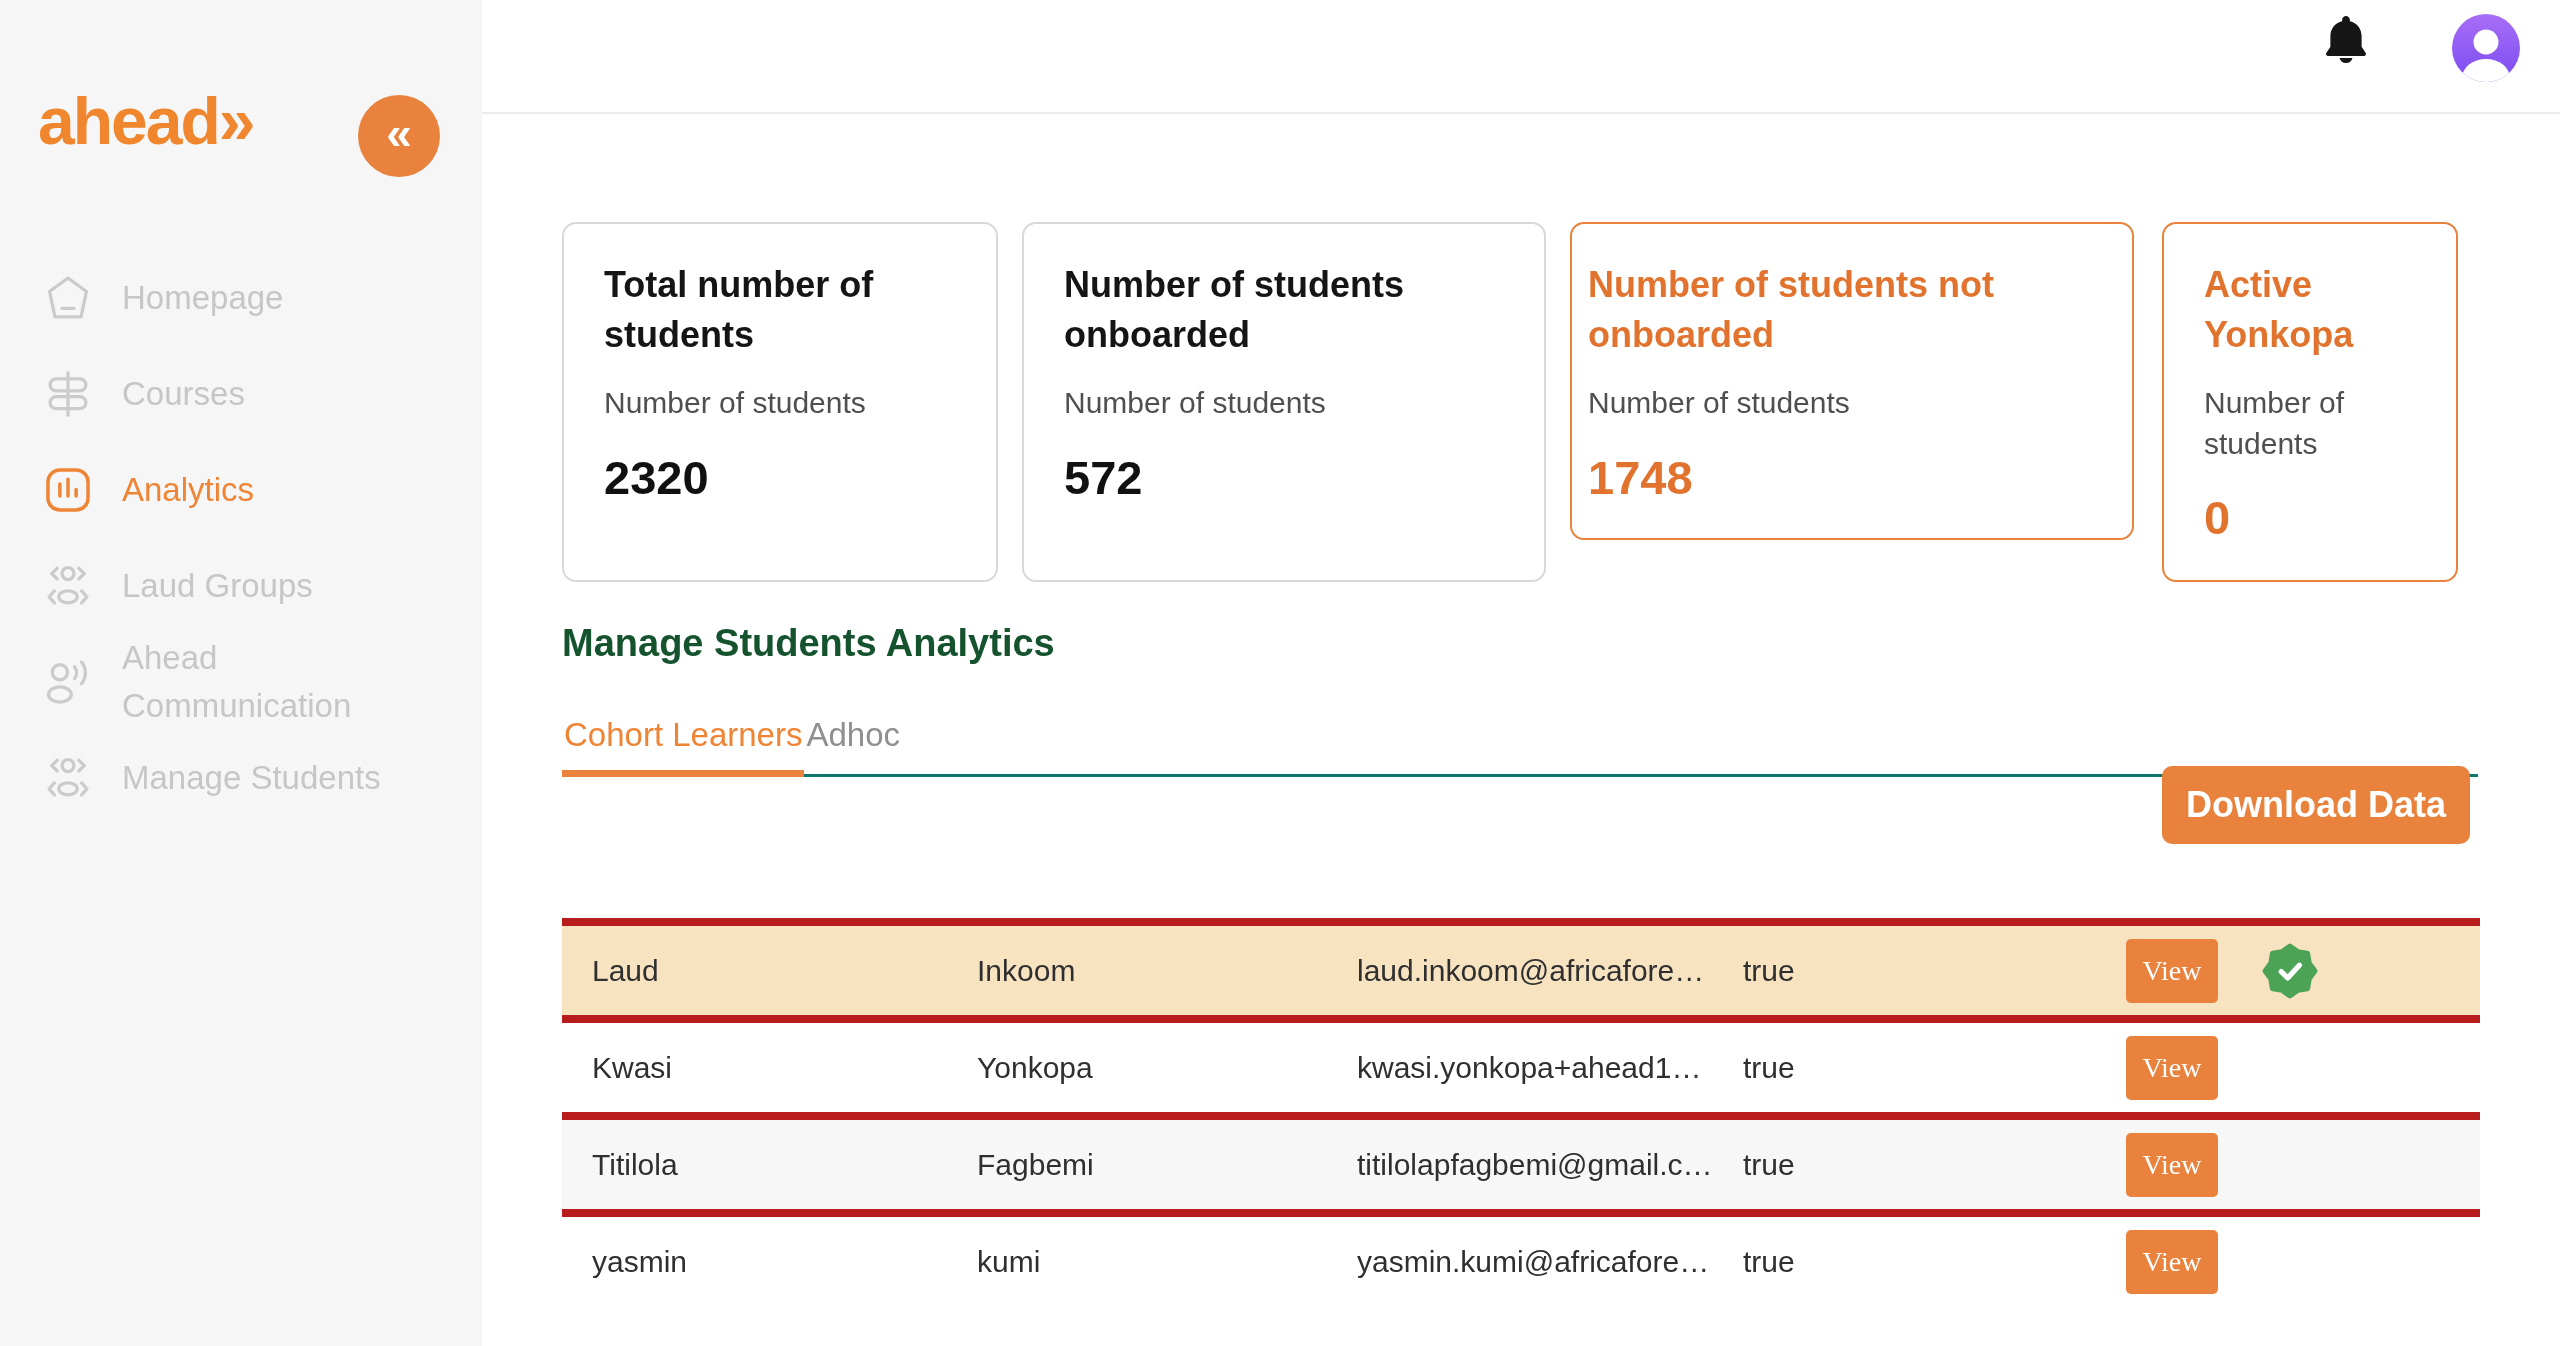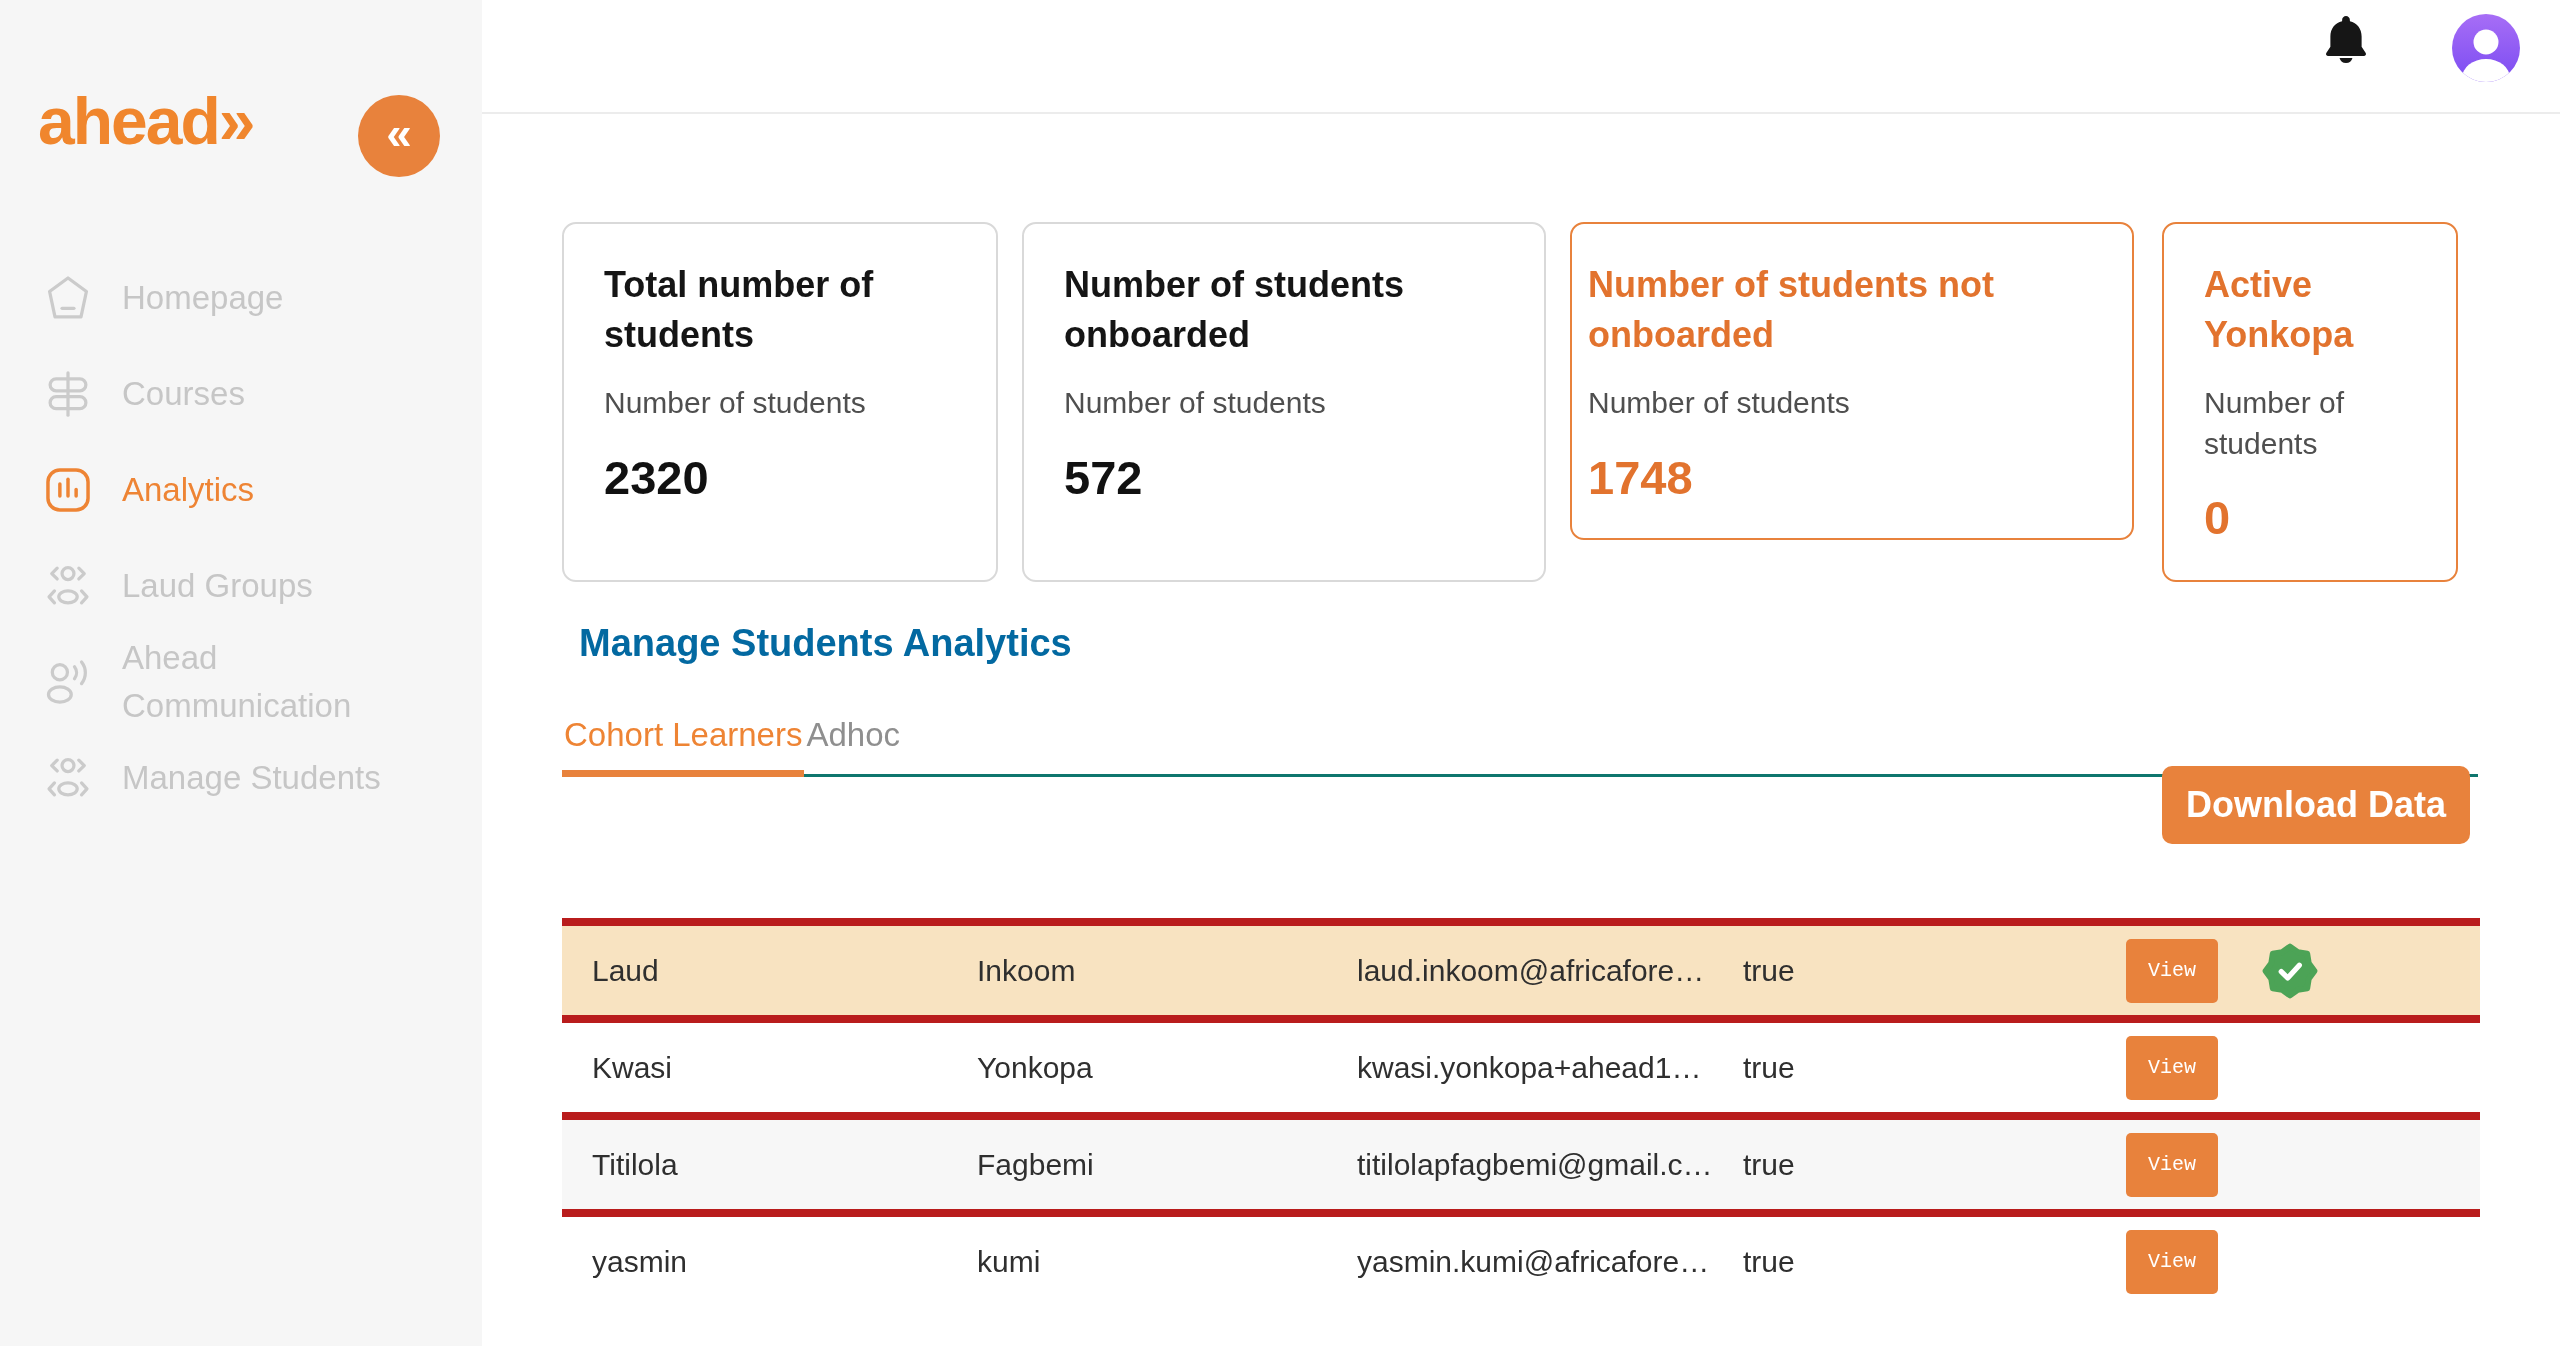--- a/index.html
+++ b/index.html
@@ -43,21 +43,21 @@
   .card:nth-child(3){ width:564px; height:318px; margin-right:4px;padding-left:16px; }
   .card:nth-child(4){ width:296px; height:360px; }
   .card.accent { border-color:#e8823c; }
   .card-title { font-size:36px; font-weight:bold; color:#151515; line-height:1.38; }
   .card.accent .card-title { color:#e2732e; }
   .card-sub { margin-top:24px; font-size:30px; color:#4f4f4f; line-height:1.35; }
   .card-value { margin-top:26px; font-size:47px; font-weight:bold; color:#111; }
   .card.accent .card-value { color:#e2732e; }
 
   
-  .section-title { position:absolute; left:562px; top:622px; font-size:38px; font-weight:bold; color:#0369a1;margin-left:17px; }
+  .section-title { position:absolute; left:562px; top:622px; font-size:38px; font-weight:bold; color:#14532d; }
   .tabbar { position:absolute; left:562px; top:710px; width:1916px; display:flex; border-bottom:3px solid #0f766e; }
   .tab { position:relative; font-size:33px; color:#8f8f8f; padding:6px 2px 20px 2px; background:none; border:none; cursor:pointer; font-family:inherit; }
   .tab.active { color:#ee8434; }
   .tab.active::after { content:""; position:absolute; left:0; right:0; bottom:-3px; height:7px; background:#e8823c; }
   .download-btn {
     position:absolute; left:2162px; top:766px; width:308px; height:78px;
     background:#e8823c; color:#fff; border:none; border-radius:10px;
     font-size:36px; font-weight:bold; font-family:inherit; cursor:pointer;
   }
 
@@ -66,21 +66,21 @@
   .thead, .trow { display:grid; grid-template-columns:385px 380px 386px 383px 384px; align-items:center; }
   .thead { height:70px; font-size:29px; color:#2e2e2e; }
   .thead .cell { font-weight:normal; }
   .cell { padding-left:30px; white-space:nowrap; overflow:hidden; }
   .trow { height:97px; border-top:8px solid #b91c1c; font-size:30px; color:#2f2f2f; background:#fff; }
   .trow.stripe { background:#f7f7f7; }
   .trow.highlight { background:#f8e3c1; }
   .action-cell { display:flex; align-items:center; gap:44px; padding-left:30px; }
   .view-btn {
     width:92px; height:64px; background:#e8823c; color:#fff; border:none; border-radius:5px;
-    font-size:20px; font-family:Liberation Mono, monospace; cursor:pointer; display:flex; align-items:center; justify-content:center;
+    font-size:28px; font-family:Liberation Serif, serif; cursor:pointer; display:flex; align-items:center; justify-content:center;
   }
   .badge { width:56px; height:56px; }
   .badge svg { width:56px; height:56px; display:block; }
 </style>
 </head>
 <body>
 
 <aside class="sidebar">
   <div class="logo">ahead»</div>
   <button class="collapse-btn">

